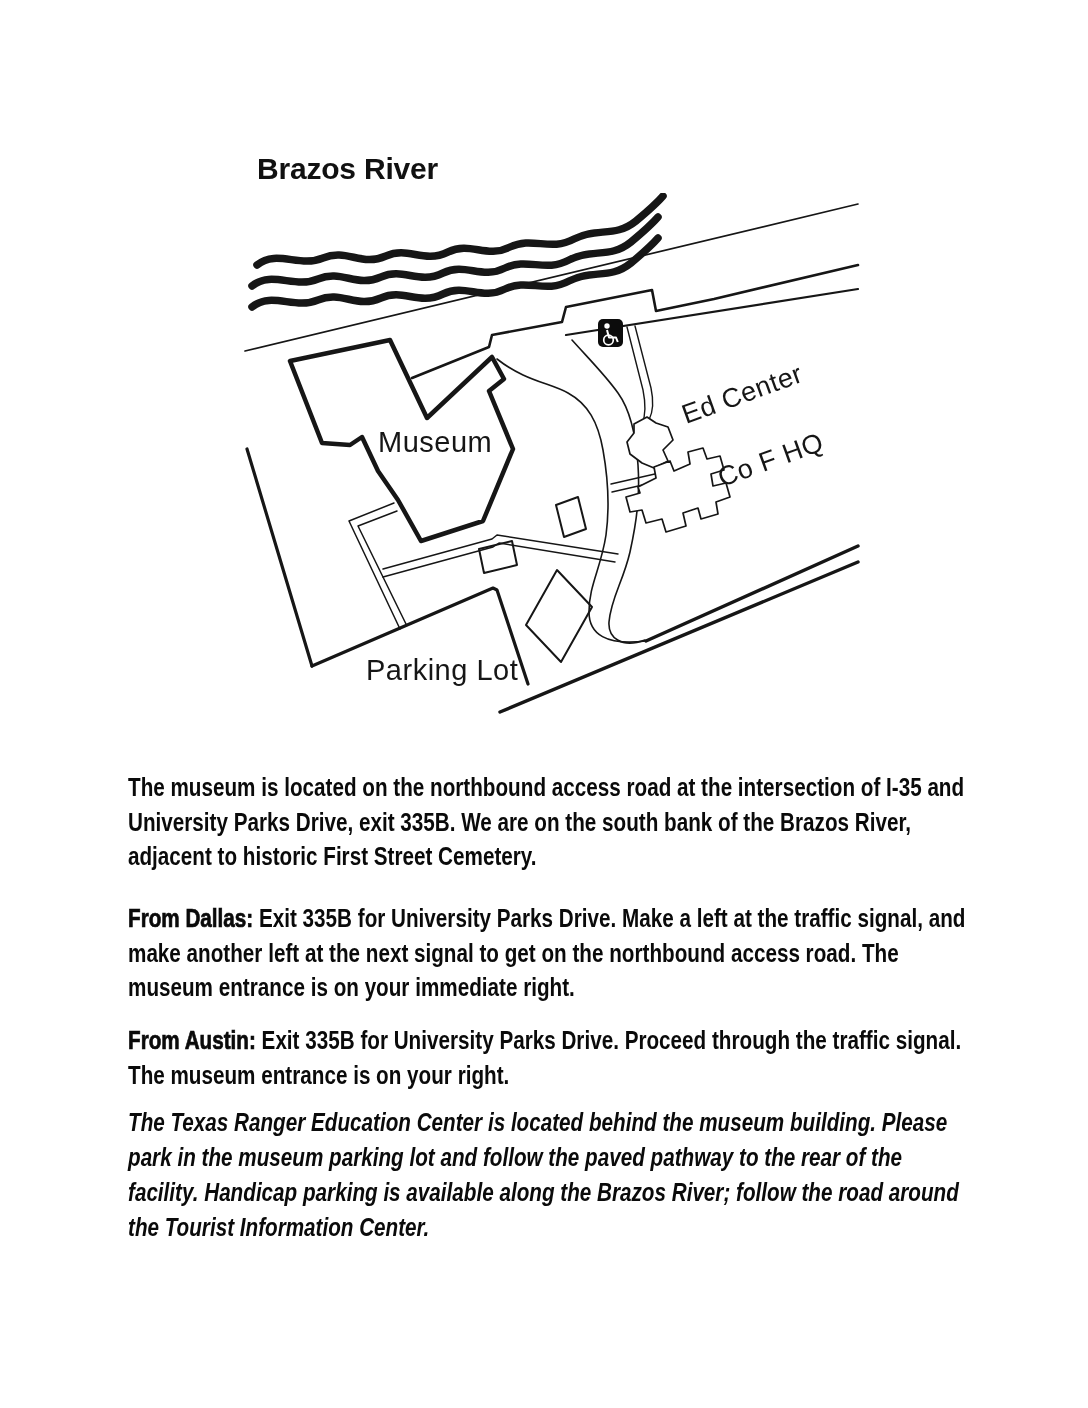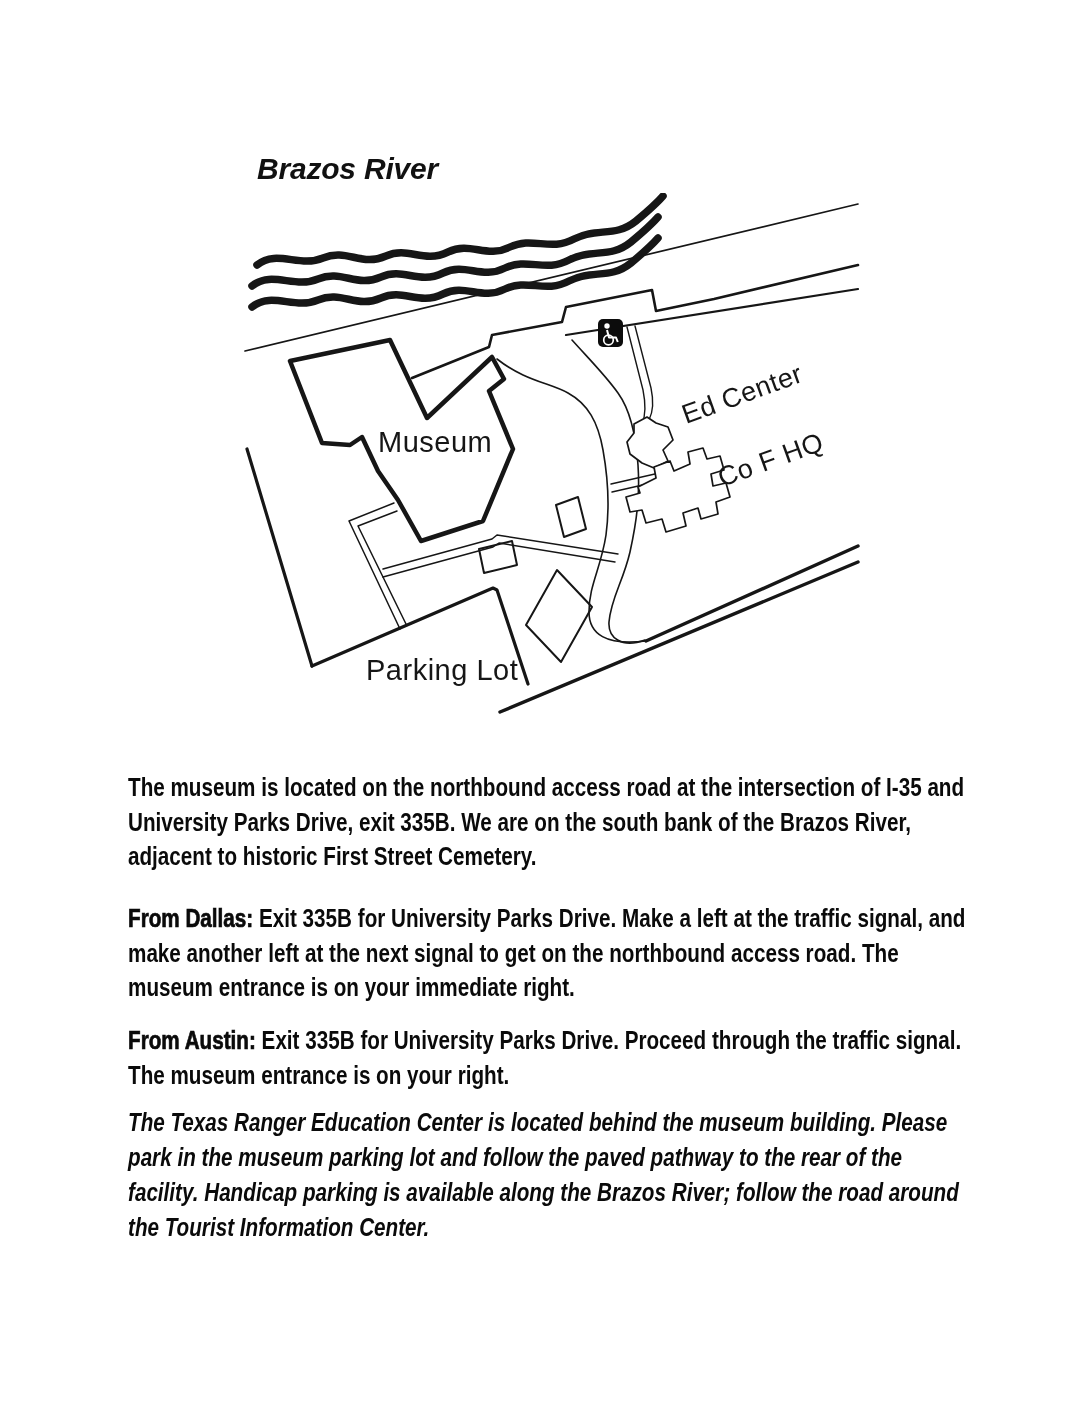--- a/index.html
+++ b/index.html
@@ -3,21 +3,21 @@
 <meta charset="utf-8">
 <style>
   html,body{margin:0;padding:0;}
   body{
     width:1088px;height:1408px;position:relative;background:#ffffff;
     font-family:"Liberation Sans",sans-serif;overflow:hidden;
   }
   .doc-title{
     position:absolute;left:257px;top:132px;
     font-size:30px;font-weight:bold;color:#111;
-    letter-spacing:-0.2px;white-space:nowrap;font-style:italic;
+    letter-spacing:-0.2px;white-space:nowrap;
   }
   .map-figure{
     position:absolute;left:243px;top:193px;width:618px;height:522px;text-decoration:underline;
   }
   .map-figure svg{display:block;width:100%;height:100%;}
   .body-para{
     position:absolute;left:128px;margin:0;width:1056px;
     transform:scaleX(0.795);transform-origin:0 0;
     font-size:26px;font-weight:700;line-height:34.5px;color:#0a0a0a;
     letter-spacing:0;

